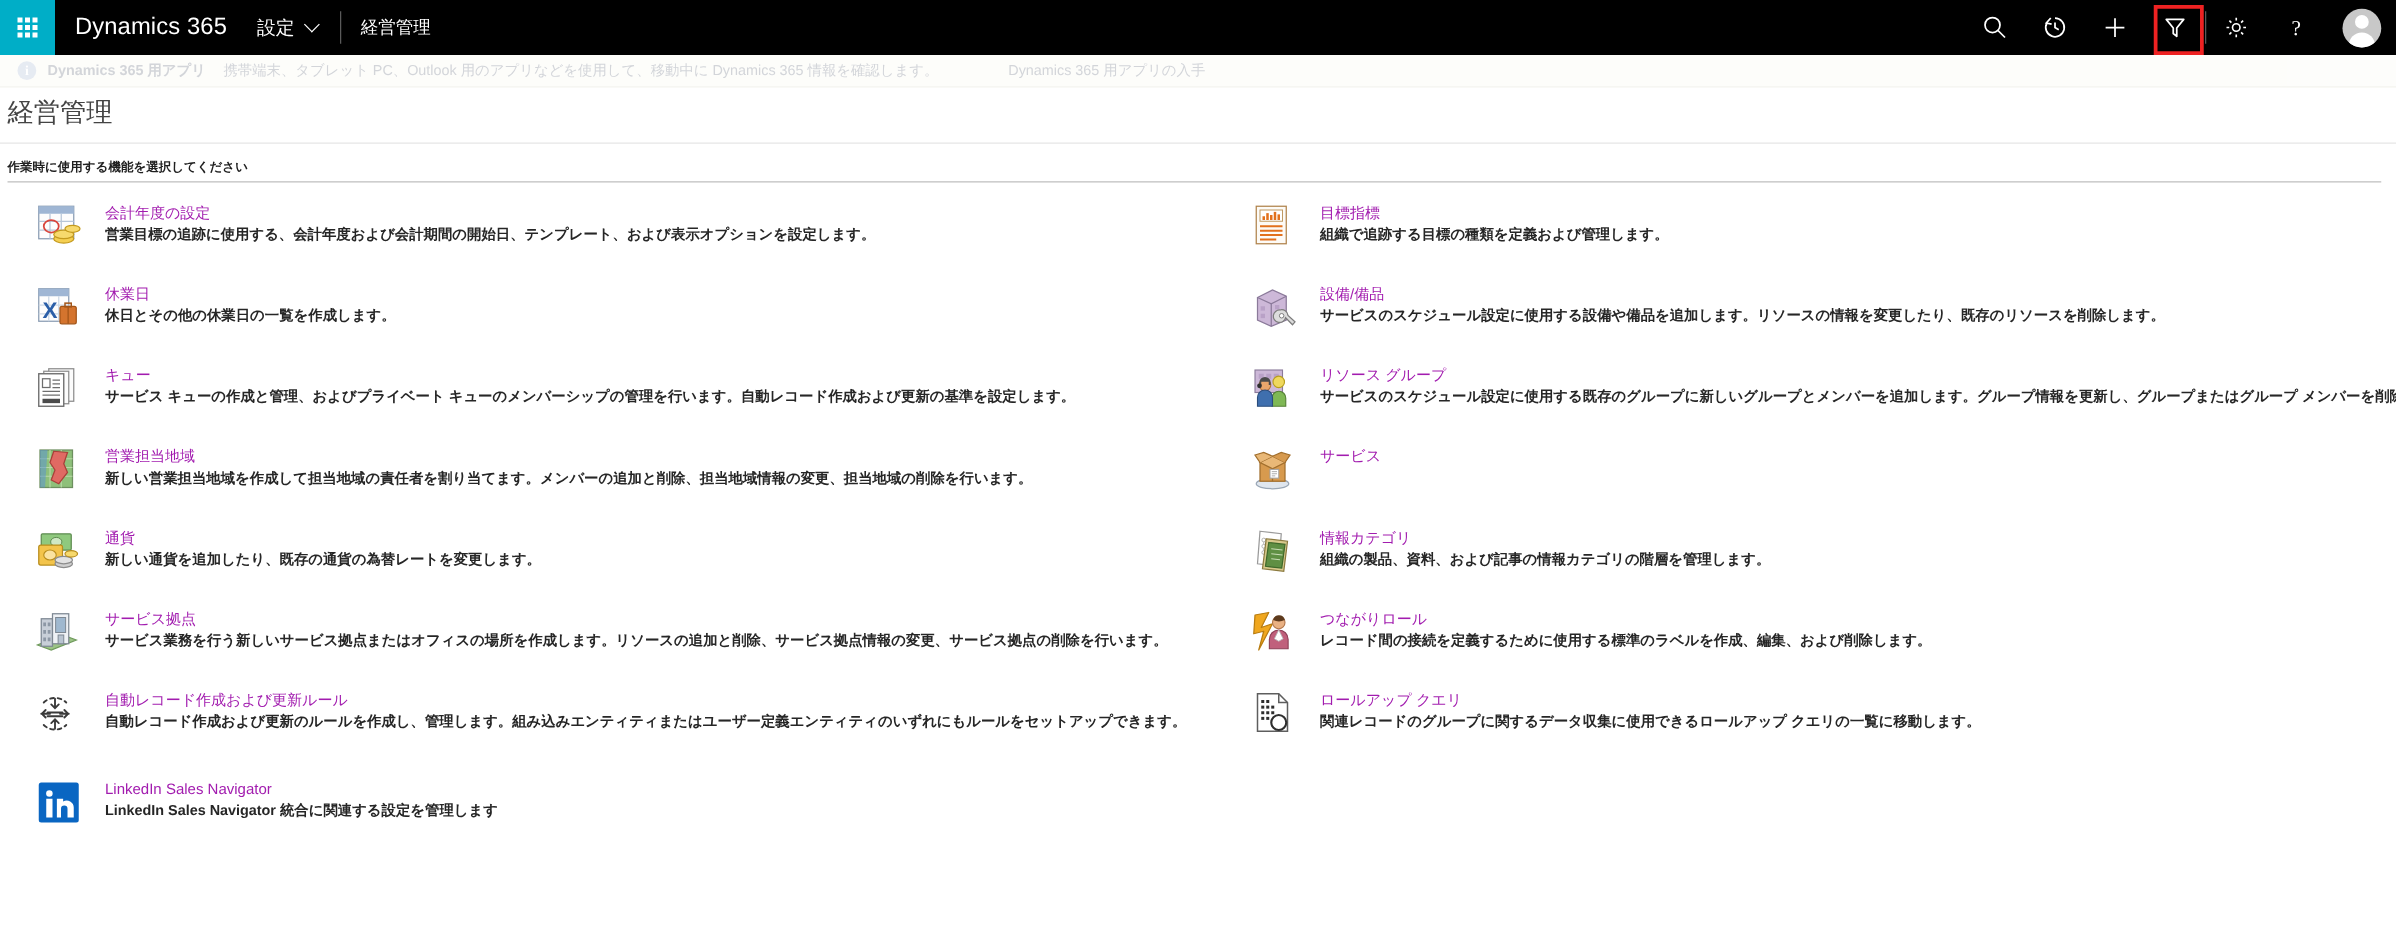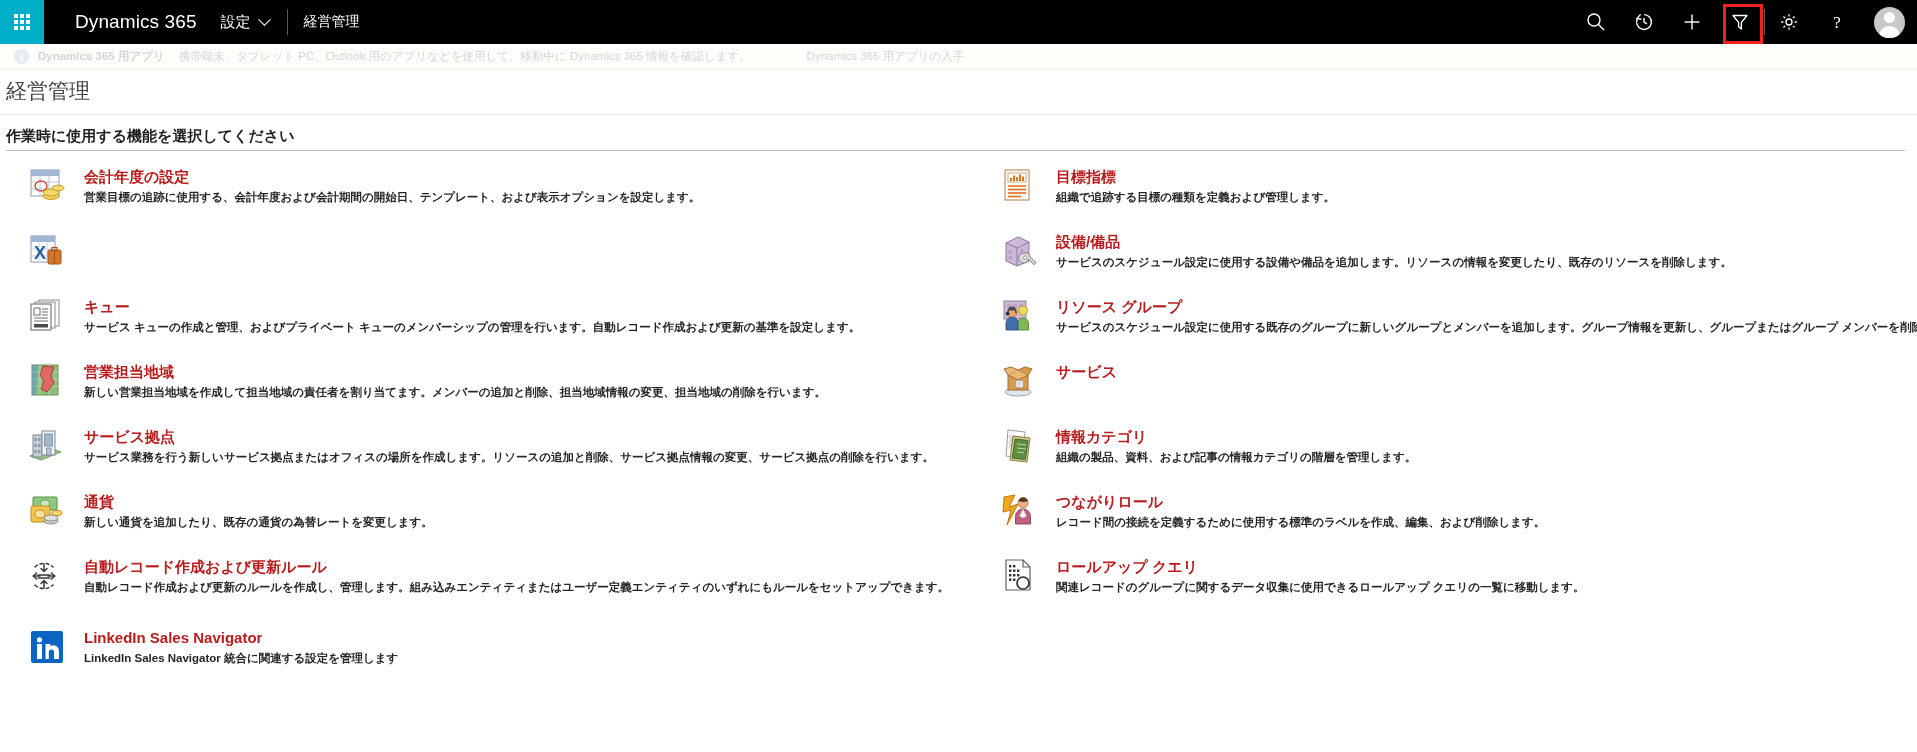--- a/index.html
+++ b/index.html
@@ -33,21 +33,21 @@
     display: grid;
     grid-template-columns: repeat(3, 4px);
     grid-template-rows: repeat(3, 4px);
     gap: 2px;
   }
   .waffle-grid i { background: #ffffff; display: block; width: 4px; height: 4px; }
 
   .brand {
     font-size: 19px;
     font-weight: 400;
-    padding: 0 0 0 31px;
+    padding: 0 0 0 16px;
     white-space: nowrap;
     letter-spacing: .1px;
     cursor: pointer;
   }
   .appswitch {
     display: flex; align-items: center; gap: 9px;
     padding: 0 18px 0 24px;
     font-size: 15px;
     cursor: pointer;
     height: 44px;
@@ -154,21 +154,21 @@
     line-height: 1.15;
   }
 
   
   .content {
     padding: 12px 0 0 6px;
     height: calc(752px - 44px - 27px - 48px);
     overflow: hidden;
   }
   .section-head {
-    font-size: 15px;
+    font-size: 10px;
     font-weight: 700;
     color: #1f1f1f;
     padding-bottom: 4px;
     border-bottom: 1px solid #bfbfbf;
     margin-right: 12px;
   }
   .grid {
     display: grid;
     grid-template-columns: 980px 1fr;
     padding-top: 10px;
@@ -183,23 +183,23 @@
   }
   .tile-icon {
     width: 42px; height: 42px;
     flex: 0 0 42px;
     margin: 0 16px 0 20px;
     display: flex; align-items: center; justify-content: center;
   }
   .tile-icon svg { display: block; }
   .tile-body { padding-top: 2px; min-width: 0; }
   .tile-title {
-    font-size: 15px;
-    font-weight: 700;
-    color: #b91c1c;
+    font-size: 12px;
+    font-weight: 400;
+    color: #a21caf;
     line-height: 1.35;
     margin-bottom: 3px;
   }
   .tile-desc {
     font-size: 11.5px;
     color: #262626;
     line-height: 1.35;
     white-space: nowrap;
     font-weight: bold;
   }
@@ -328,20 +328,24 @@
               <line x1="4" y1="18" x2="28" y2="18"></line>
                 <line x1="4" y1="25" x2="28" y2="25"></line>
               <line x1="12" y1="11" x2="12" y2="31"></line>
                 <line x1="20" y1="11" x2="20" y2="31"></line>
             </g>
             <text x="13" y="28" font-size="18" font-weight="bold" font-family="Liberation Sans, sans-serif" fill="#2b5fa8" text-anchor="middle">X</text>
             <rect x="21" y="19" width="13" height="14" rx="1.5" fill="#d4742e" stroke="#a25518" stroke-width="1"></rect>
             <rect x="25" y="16.5" width="5" height="3" fill="none" stroke="#a25518" stroke-width="1.2"></rect>
             <line x1="27.5" y1="19" x2="27.5" y2="33" stroke="#a25518" stroke-width="1"></line>
           </svg>
+        </div>
+        <div class="tile-body">
+          <div class="tile-title">休業日</div>
+          <div class="tile-desc">休日とその他の休業日の一覧を作成します。</div>
         </div>
       </div>
 
       <div class="tile">
         <div class="tile-icon">
           <svg width="40" height="40" viewBox="0 0 40 40">
             <rect x="12" y="4" width="20" height="26" fill="#fcfcfc" stroke="#8d8d8d" stroke-width="1"></rect>
             <rect x="8" y="6" width="20" height="26" fill="#fcfcfc" stroke="#8d8d8d" stroke-width="1"></rect>
             <rect x="4" y="8" width="20" height="26" fill="#ffffff" stroke="#6e6e6e" stroke-width="1.1"></rect>
             <rect x="7" y="12" width="6" height="7" fill="none" stroke="#6e6e6e" stroke-width="1"></rect>
@@ -372,20 +376,38 @@
               <line x1="13" y1="4" x2="13" y2="34"></line>
                 <line x1="22" y1="4" x2="22" y2="34"></line>
             </g>
             <path d="M16 5 L27 6 L24 15 L27 22 L20 31 L14 28 L17 20 L13 14 Z" fill="#e06a63" stroke="#a8403a" stroke-width="1"></path>
             <path d="M5 4 L11 4 L9 34 L5 34 Z" fill="#5b93cf" opacity=".55"></path>
           </svg>
         </div>
         <div class="tile-body">
           <div class="tile-title">営業担当地域</div>
           <div class="tile-desc">新しい営業担当地域を作成して担当地域の責任者を割り当てます。メンバーの追加と削除、担当地域情報の変更、担当地域の削除を行います。</div>
+        </div>
+      </div>
+
+      <div class="tile">
+        <div class="tile-icon">
+          <svg width="40" height="40" viewBox="0 0 40 40">
+            <rect x="6" y="6" width="24" height="13" rx="1" fill="#8fc97e" stroke="#5f8c52" stroke-width="1"></rect>
+            <ellipse cx="18" cy="12.5" rx="4.5" ry="3.6" fill="#cfe8c4" stroke="#5f8c52" stroke-width=".8"></ellipse>
+            <rect x="4" y="15" width="19" height="16" rx="1.6" fill="#f3c44b" stroke="#b88d1d" stroke-width="1"></rect>
+            <ellipse cx="13" cy="23" rx="5" ry="4" fill="#fae2a0" stroke="#b88d1d" stroke-width=".9"></ellipse>
+            <ellipse cx="24" cy="30" rx="7" ry="3" fill="#cfcfcf" stroke="#8c8c8c" stroke-width="1"></ellipse>
+            <ellipse cx="24" cy="27" rx="7" ry="3" fill="#e2e2e2" stroke="#8c8c8c" stroke-width="1"></ellipse>
+            <ellipse cx="30" cy="22" rx="5" ry="2.6" fill="#f7d96d" stroke="#b88d1d" stroke-width="1"></ellipse>
+          </svg>
+        </div>
+        <div class="tile-body">
+          <div class="tile-title">通貨</div>
+          <div class="tile-desc">新しい通貨を追加したり、既存の通貨の為替レートを変更します。</div>
         </div>
       </div>
 
       <div class="tile">
         <div class="tile-icon">
           <svg width="40" height="40" viewBox="0 0 40 40">
             <path d="M3 30 L14 34 L34 26 L23 22 Z" fill="#9cc486" stroke="#6f9a5c" stroke-width="1"></path>
             <rect x="6" y="9" width="9" height="22" fill="#c8cfd8" stroke="#7e8893" stroke-width="1"></rect>
             <rect x="15" y="5" width="13" height="24" fill="#eef1f5" stroke="#7e8893" stroke-width="1"></rect>
             <rect x="17.5" y="8" width="8" height="12" fill="#9fb8cf" stroke="#7e8893" stroke-width=".8"></rect>
@@ -396,38 +418,20 @@
                 <rect x="11.2" y="18" width="2.2" height="3"></rect>
               <rect x="7.6" y="24" width="2.2" height="3"></rect>
                 <rect x="11.2" y="24" width="2.2" height="3"></rect>
             </g>
             <rect x="19.5" y="22" width="4.5" height="7" fill="#b9c4d1" stroke="#7e8893" stroke-width=".8"></rect>
           </svg>
         </div>
         <div class="tile-body">
           <div class="tile-title">サービス拠点</div>
           <div class="tile-desc">サービス業務を行う新しいサービス拠点またはオフィスの場所を作成します。リソースの追加と削除、サービス拠点情報の変更、サービス拠点の削除を行います。</div>
-        </div>
-      </div>
-
-      <div class="tile">
-        <div class="tile-icon">
-          <svg width="40" height="40" viewBox="0 0 40 40">
-            <rect x="6" y="6" width="24" height="13" rx="1" fill="#8fc97e" stroke="#5f8c52" stroke-width="1"></rect>
-            <ellipse cx="18" cy="12.5" rx="4.5" ry="3.6" fill="#cfe8c4" stroke="#5f8c52" stroke-width=".8"></ellipse>
-            <rect x="4" y="15" width="19" height="16" rx="1.6" fill="#f3c44b" stroke="#b88d1d" stroke-width="1"></rect>
-            <ellipse cx="13" cy="23" rx="5" ry="4" fill="#fae2a0" stroke="#b88d1d" stroke-width=".9"></ellipse>
-            <ellipse cx="24" cy="30" rx="7" ry="3" fill="#cfcfcf" stroke="#8c8c8c" stroke-width="1"></ellipse>
-            <ellipse cx="24" cy="27" rx="7" ry="3" fill="#e2e2e2" stroke="#8c8c8c" stroke-width="1"></ellipse>
-            <ellipse cx="30" cy="22" rx="5" ry="2.6" fill="#f7d96d" stroke="#b88d1d" stroke-width="1"></ellipse>
-          </svg>
-        </div>
-        <div class="tile-body">
-          <div class="tile-title">通貨</div>
-          <div class="tile-desc">新しい通貨を追加したり、既存の通貨の為替レートを変更します。</div>
         </div>
       </div>
 
       <div class="tile">
         <div class="tile-icon">
           <svg width="40" height="40" viewBox="0 0 40 40">
             <g fill="none" stroke="#3a3a3a" stroke-width="1.5" stroke-linecap="round">
               <path d="M8 11 A13 13 0 0 1 26 11" stroke-dasharray="3 3"></path>
               <path d="M8 29 A13 13 0 0 0 26 29" stroke-dasharray="3 3"></path>
               <path d="M17 8 L17 15 M14 12.5 L17 15.5 L20 12.5"></path>

